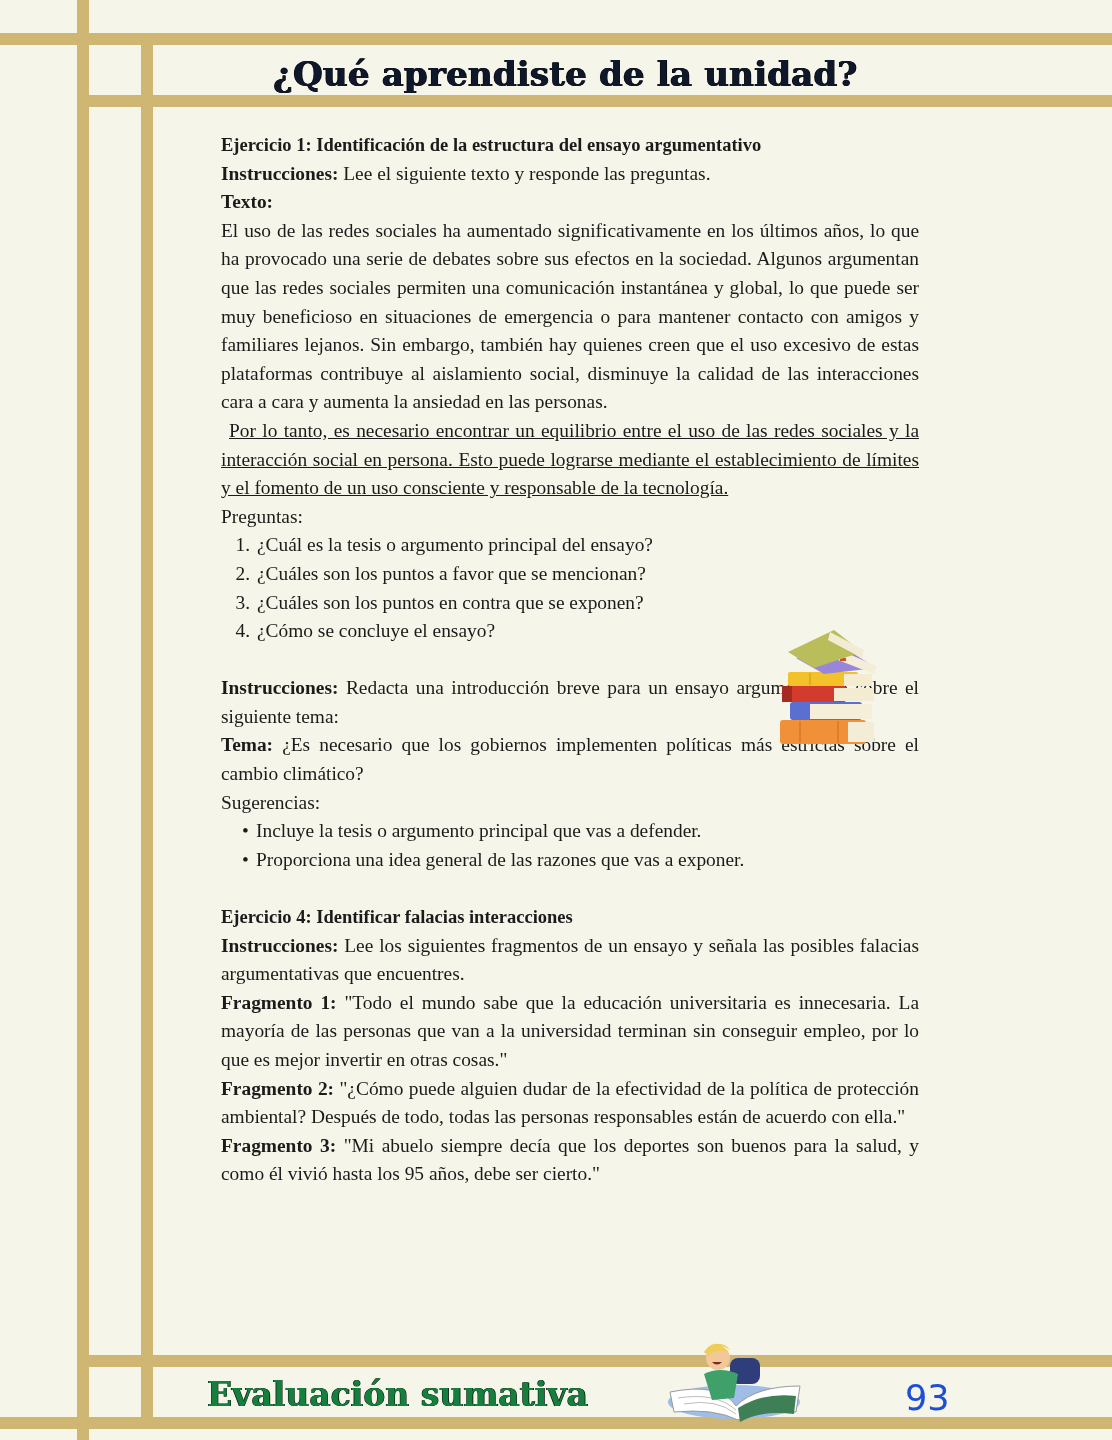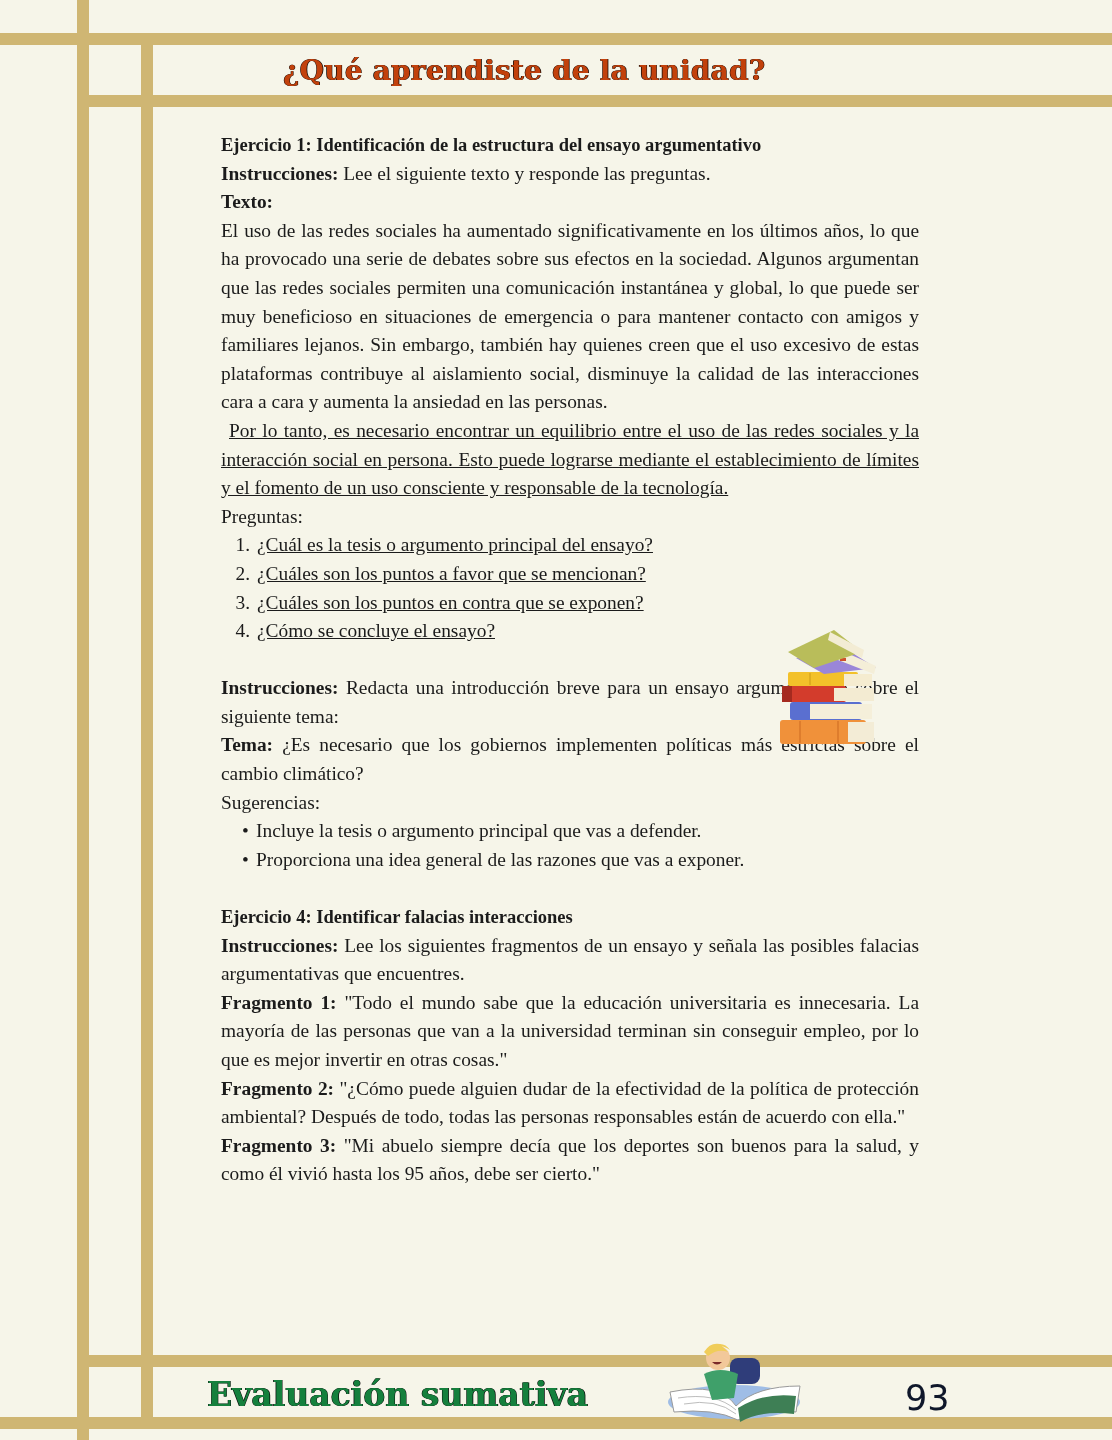--- a/index.html
+++ b/index.html
@@ -11,57 +11,57 @@
     }
     .rule { position: absolute; background: #cfb673; }
     .v1 { left: 77px; top: 0; width: 12px; height: 1440px; }
     .v2 { left: 141px; top: 45px; width: 12px; height: 1372px; }
     .h1 { left: 0; top: 33px; width: 1112px; height: 12px; }
     .h2 { left: 89px; top: 95px; width: 1023px; height: 12px; }
     .h3 { left: 89px; top: 1355px; width: 1023px; height: 12px; }
     .h4 { left: 0; top: 1417px; width: 1112px; height: 12px; }
 
     .page-title {
-      position: absolute; left: 283px; top: 54px;
+      position: absolute; left: 273px; top: 54px;
       font-family: "DejaVu Serif", serif; font-weight: 900;
-      font-size: 28px; letter-spacing: 0.2px; color: #c2410c;
+      font-size: 34px; letter-spacing: 0.2px; color: #0f172a;
       white-space: nowrap; z-index: 2;
       text-shadow: 0.6px 0 0 #0a0a0a, -0.6px 0 0 #0a0a0a;
     }
 
     .content {
       position: absolute; left: 208px; top: 131px; width: 698px;
       font-size: 19.4px; line-height: 28.6px; margin-left: 13px;
     }
     .content p { margin: 0; text-align: justify; }
     .h-ex { font-weight: bold; font-size: 18.5px; }
     .lbl { font-weight: bold; }
     .gap { height: 28.6px; }
     ol.q { margin: 0; padding-left: 34px; }
-    ol.q li { padding-left: 2px; text-decoration: underline; }
+    ol.q li { padding-left: 2px; }
     ul.s { margin: 0; padding-left: 35px; list-style: none; }
     ul.s li { position: relative; }
     ul.s li::before {
       content: "•"; position: absolute; left: -14px; top: 0;
     }
     .indent { text-indent: 8px; text-decoration: underline; }
 
     .books {
       position: absolute; left: 778px; top: 628px; width: 106px; height: 122px;
     }
 
     .footer-title {
       position: absolute; left: 207px; top: 1375px;
       font-family: "DejaVu Serif", serif; font-weight: 900;
       font-size: 33px; color: #15803d; white-space: nowrap;
       text-shadow: 0.6px 0 0 #0a0a0a, -0.6px 0 0 #0a0a0a;
     }
     .page-number {
       position: absolute; left: 905px; top: 1378px;
-      font-family: "DejaVu Sans", sans-serif; font-size: 35px; color: #0f172a;
+      font-family: "DejaVu Sans", sans-serif; font-size: 35px; color: #1d4ed8;
     }
     .reader {
       position: absolute; left: 660px; top: 1340px; width: 145px; height: 82px; z-index: 3;
     }
   </style>
 </head>
 <body>
 
 <div class="rule v1"></div>
 <div class="rule v2"></div>

